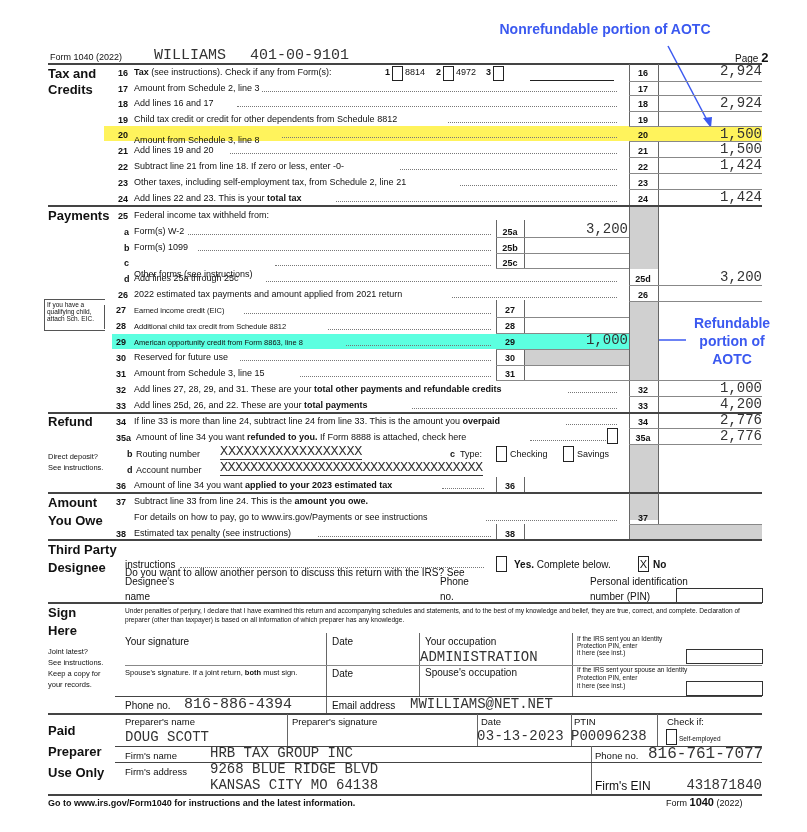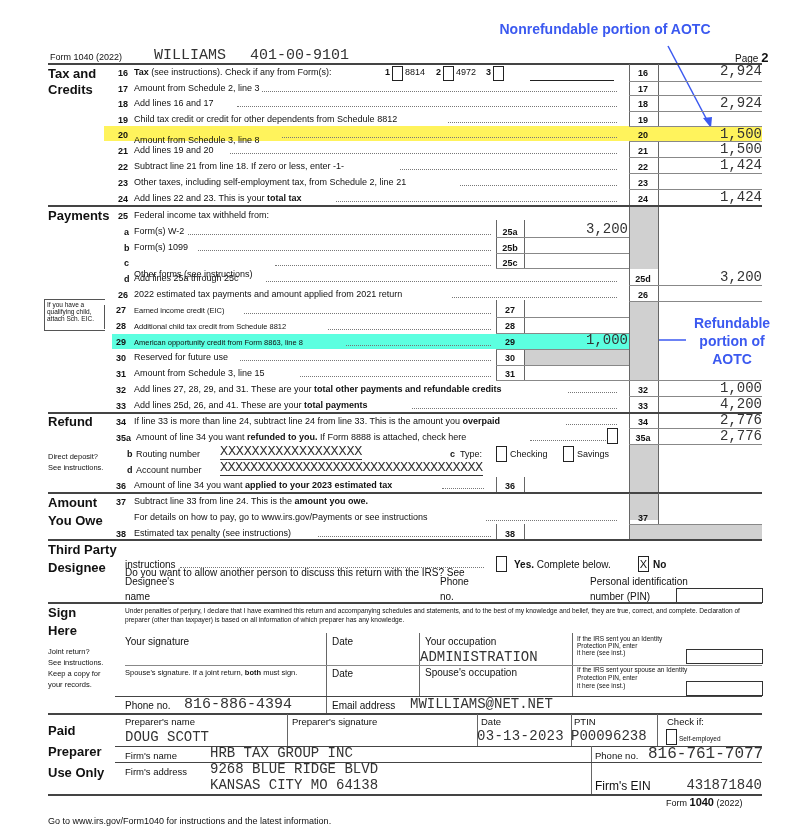--- a/index.html
+++ b/index.html
@@ -112,21 +112,21 @@
   <span class="num" style="left:118px;top:146px;">21</span>
   <span class="t" style="left:134px;top:145px;">Add lines 19 and 20</span>
   <div class="dots" style="left:230px;top:153px;width:387px;"></div>
   <span class="lnbox" style="left:630px;top:146px;">21</span>
   <span class="amt" style="left:660px;top:142px;width:102px;">1,500</span>
 </div>
 <div class="hlg" style="left:629px;top:157px;width:133px;"></div>
 
 <div>
   <span class="num" style="left:118px;top:162px;">22</span>
-  <span class="t" style="left:134px;top:161px;">Subtract line 21 from line 18. If zero or less, enter -1-</span>
+  <span class="t" style="left:134px;top:161px;">Subtract line 21 from line 18. If zero or less, enter -0-</span>
   <div class="dots" style="left:400px;top:169px;width:217px;"></div>
   <span class="lnbox" style="left:630px;top:162px;">22</span>
   <span class="amt" style="left:660px;top:158px;width:102px;">1,424</span>
 </div>
 <div class="hlg" style="left:629px;top:173px;width:133px;"></div>
 
 <div>
   <span class="num" style="left:118px;top:178px;">23</span>
   <span class="t" style="left:134px;top:177px;">Other taxes, including self-employment tax, from Schedule 2, line 21</span>
   <div class="dots" style="left:460px;top:185px;width:157px;"></div>
@@ -258,21 +258,21 @@
   <span class="num" style="left:116px;top:385px;">32</span>
   <span class="t" style="left:134px;top:384px;"><span>Add lines 27, 28, 29, and 31. These are your</span> <b>total other payments and refundable credits</b></span>
   <div class="dots" style="left:568px;top:392px;width:49px;"></div>
   <span class="lnbox" style="left:630px;top:385px;">32</span>
   <span class="amt" style="left:660px;top:381px;width:102px;">1,000</span>
 </div>
 <div class="hlg" style="left:629px;top:396px;width:133px;"></div>
 
 <div>
   <span class="num" style="left:116px;top:401px;">33</span>
-  <span class="t" style="left:134px;top:400px;"><span>Add lines 25d, 26, and 41. These are your</span> <b>total payments</b></span>
+  <span class="t" style="left:134px;top:400px;"><span>Add lines 25d, 26, and 22. These are your</span> <b>total payments</b></span>
   <div class="dots" style="left:412px;top:408px;width:205px;"></div>
   <span class="lnbox" style="left:630px;top:401px;">33</span>
   <span class="amt" style="left:660px;top:397px;width:102px;">4,200</span>
 </div>
 <div class="thick" style="left:48px;top:412px;width:714px;"></div>
 
 <div class="sec" style="left:48px;top:414px;">Refund</div>
 <div class="shade" style="left:630px;top:444px;width:28px;height:76px;"></div>
 
 <div>
@@ -378,21 +378,21 @@
 <div class="abs" style="left:676px;top:588px;width:85px;height:13px;border:1px solid #333;"></div>
 <div class="thick" style="left:48px;top:602px;width:714px;"></div>
 
 <div class="sec" style="left:48px;top:604px;line-height:18px;">
     <div>Sign</div>
     <div>Here</div>
   </div>
 <div class="t tiny" style="left:125px;top:607px;width:636px;white-space:normal;line-height:8.5px;font-size:6.6px;">Under penalties of perjury, I declare that I have examined this return and accompanying schedules and statements, and to the best of my knowledge and belief, they are true, correct, and complete. Declaration of preparer (other than taxpayer) is based on all information of which preparer has any knowledge.</div>
 
 <div class="t small" style="left:48px;top:646px;line-height:11px;">
-  <div>Joint return?</div>
+  <div>Joint latest?</div>
   <div>See instructions.</div>
   <div>Keep a copy for</div>
   <div>your records.</div>
 </div>
 
 <div class="vl" style="left:326px;top:633px;height:80px;"></div>
 <div class="vl" style="left:419px;top:633px;height:63px;"></div>
 <div class="vl" style="left:572px;top:633px;height:63px;"></div>
 
 <div class="t" style="left:125px;top:636px;font-size:10px;">Your signature</div>
@@ -453,14 +453,14 @@
 <div class="field" style="left:648px;top:745px;font-size:16px;">816-761-7077</div>
 <div class="hlg" style="left:115px;top:762px;width:647px;background:#444;"></div>
 
 <div class="t" style="left:125px;top:766px;font-size:9.5px;">Firm's address</div>
 <div class="field" style="left:210px;top:761px;font-size:14px;">9268 BLUE RIDGE BLVD</div>
 <div class="field" style="left:210px;top:777px;font-size:14px;">KANSAS CITY MO 64138</div>
 <div class="t" style="left:595px;top:781px;font-size:12px;">Firm's EIN</div>
 <div class="field" style="left:670px;top:777px;font-size:14px;width:92px;text-align:right;">431871840</div>
 <div class="thick" style="left:48px;top:794px;width:714px;"></div>
 
-<div class="t" style="left:48px;top:816px;">Go to www.irs.gov/Form1040 for instructions and the latest information.</div>
+<div class="t" style="left:48px;top:798px;font-weight:bold;">Go to www.irs.gov/Form1040 for instructions and the latest information.</div>
 <div class="t" style="left:666px;top:797px;"><span>Form</span> <b style="font-size:11px">1040</b> <span>(2022)</span></div>
 
 </body></html>

